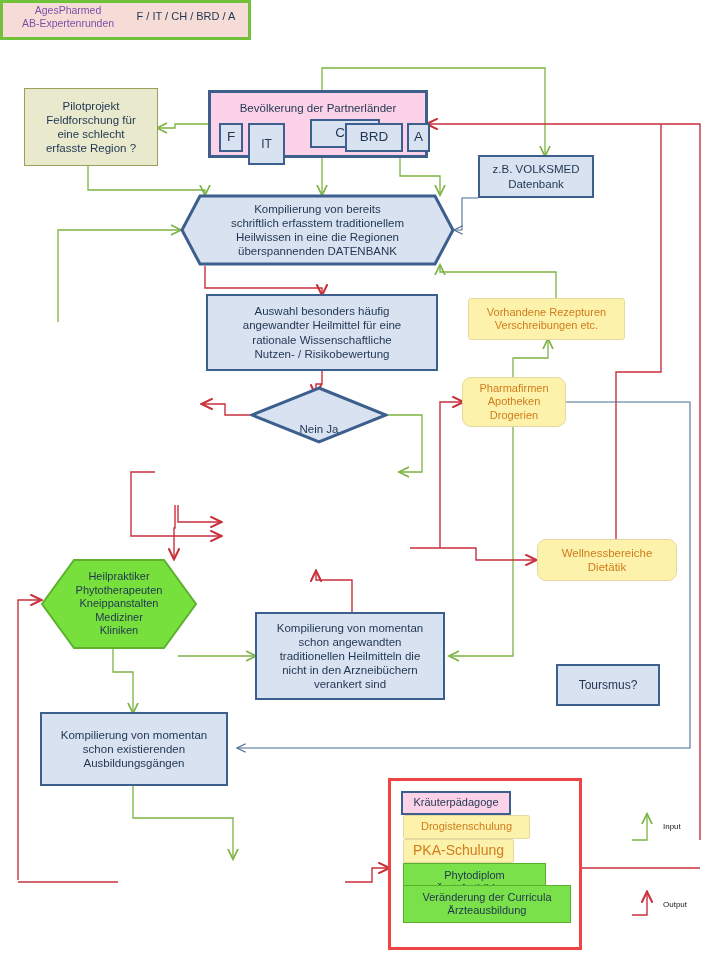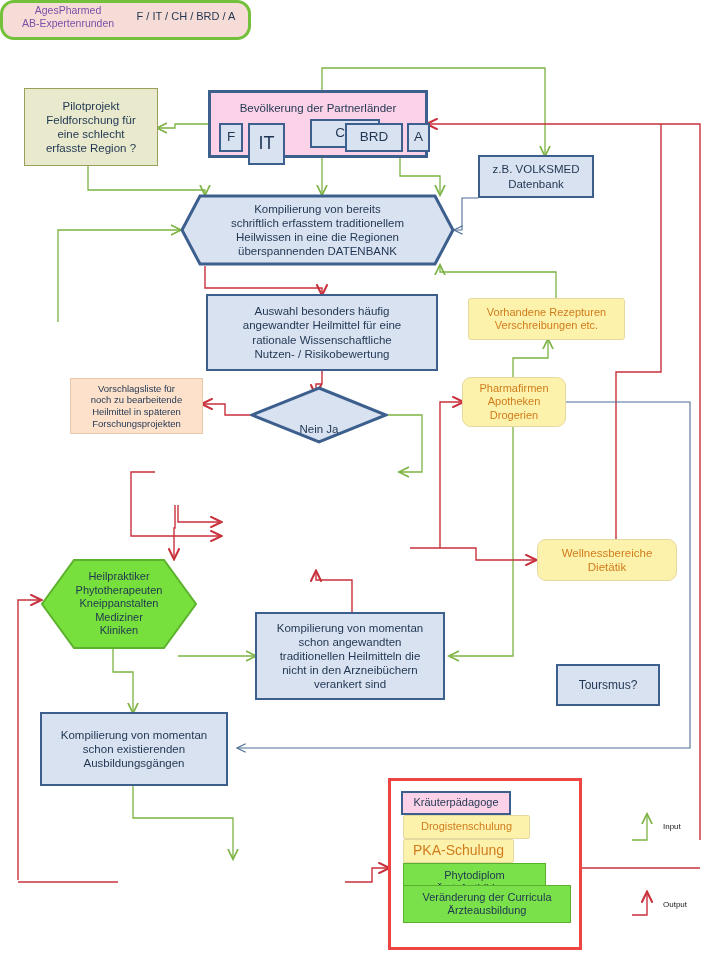--- a/index.html
+++ b/index.html
@@ -54,21 +54,21 @@
     color:#d07c1c;
   }
   .greenbar{
     background:#7ae14a;
     border:1.5px solid #59b02c;
     color:#1f3551;
   }
   .rosebox{
     background:#f6dcd6;
     border:3px solid #73c13b;
-    border-radius:14px;
+    border-radius:0;
   }
   .hexwrap{position:absolute;}
   .hexwrap svg{position:absolute;left:0;top:0;}
   .hexlabel{
     position:absolute;left:0;top:0;width:100%;height:100%;
     display:flex;align-items:center;justify-content:center;
     text-align:center;white-space:pre-line;line-height:1.22;
     color:#1f3551;
   }
   .diamondwrap{position:absolute;}
@@ -188,21 +188,21 @@
   </svg>
 
   <div class="node khaki" style="left:24px;top:88px;width:134px;height:78px;font-size:11.5px;">Pilotprojekt
 Feldforschung für
 eine  schlecht
 erfasste Region ?</div>
 
   <div class="node pink" style="left:208px;top:90px;width:220px;height:68px;display:block;padding:0;">
     <div style="position:absolute;left:0;top:8px;width:100%;text-align:center;font-size:11.5px;color:#1f3551;">Bevölkerung der Partnerländer</div>
     <div class="subbox" style="left:8px;top:30px;width:24px;height:29px;font-size:13.5px;">F</div>
-    <div class="subbox" style="left:37px;top:30px;width:37px;height:42px;font-size:18px;">IT</div>
+    <div class="subbox" style="left:37px;top:30px;width:37px;height:42px;font-size:12px;">IT</div>
     <div class="subbox" style="left:79px;top:26px;width:70px;height:29px;font-size:13.5px;margin-left:20px;">CH</div>
     <div class="subbox" style="left:134px;top:30px;width:58px;height:29px;font-size:13.5px;">BRD</div>
     <div class="subbox" style="left:196px;top:30px;width:23px;height:29px;font-size:13.5px;">A</div>
   </div>
 
   <div class="node blue" style="left:478px;top:155px;width:116px;height:43px;font-size:11.5px;">z.B. VOLKSMED
 Datenbank</div>
 
   <div class="hexwrap" style="left:180px;top:194px;width:275px;height:72px;">
     <svg width="275" height="72" viewBox="0 0 275 72">
@@ -215,24 +215,20 @@
   </div>
 
   <div class="node blue" style="left:206px;top:294px;width:232px;height:77px;font-size:11.5px;">Auswahl besonders häufig
 angewandter Heilmittel für eine
 rationale Wissenschaftliche
 Nutzen-  / Risikobewertung</div>
 
   <div class="node yellow" style="left:468px;top:298px;width:157px;height:42px;font-size:11px;border-radius:3px;">Vorhandene Rezepturen
 Verschreibungen etc.</div>
 
-  <div class="node peach" style="left:70px;top:378px;width:133px;height:56px;font-size:9.5px;">Vorschlagsliste für
-noch zu bearbeitende
-Heilmittel in späteren
-Forschungsprojekten</div>
 
   <div class="diamondwrap" style="left:250px;top:386px;width:138px;height:58px;">
     <svg width="138" height="58" viewBox="0 0 138 58">
       <polygon points="69,2 136,29 69,56 2,29" fill="#d9e2f1" stroke="#3c5f8e" stroke-width="3"></polygon>
     </svg>
     <div class="diamondlabel" style="font-size:11.5px;">Nein    Ja</div>
   </div>
 
   <div class="node yellow" style="left:462px;top:377px;width:104px;height:50px;font-size:11px;text-align:center;">Pharmafirmen
 Apotheken

